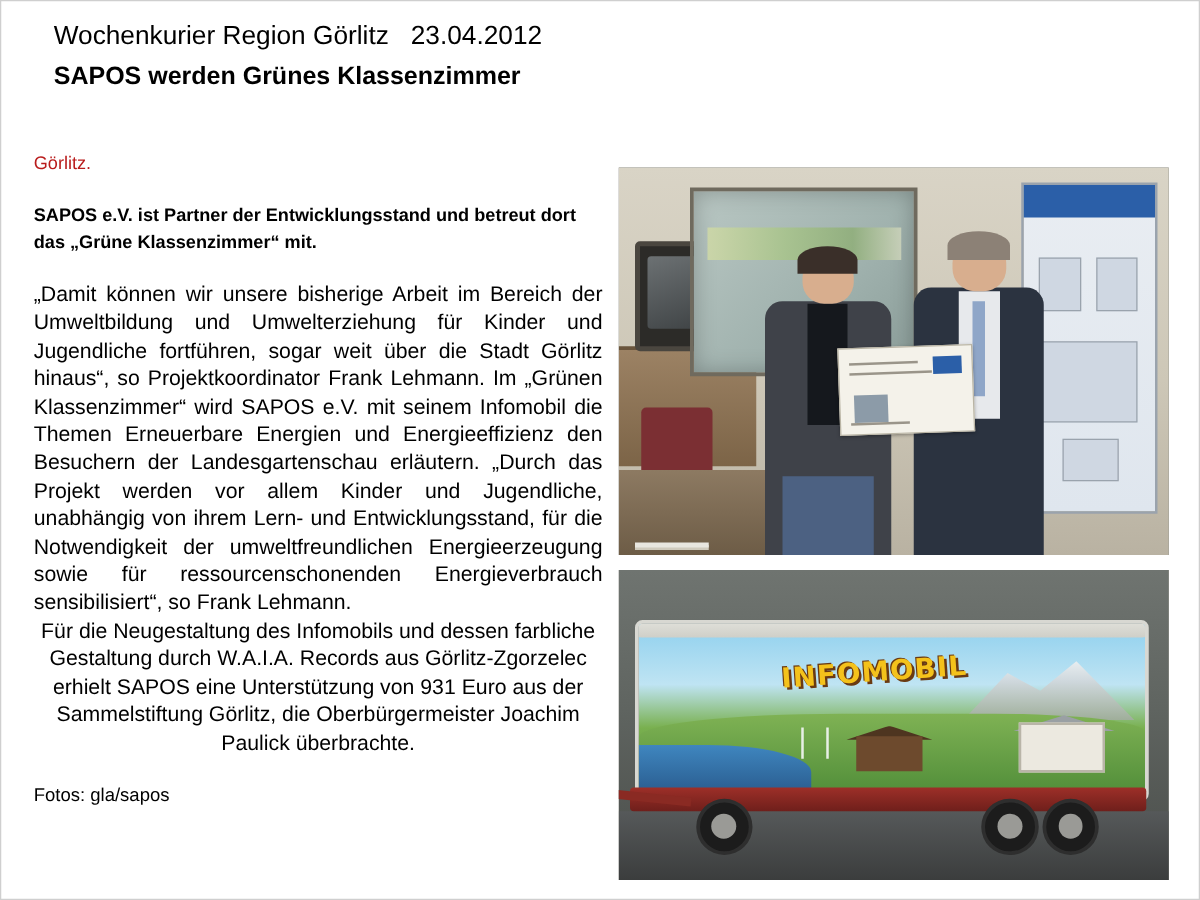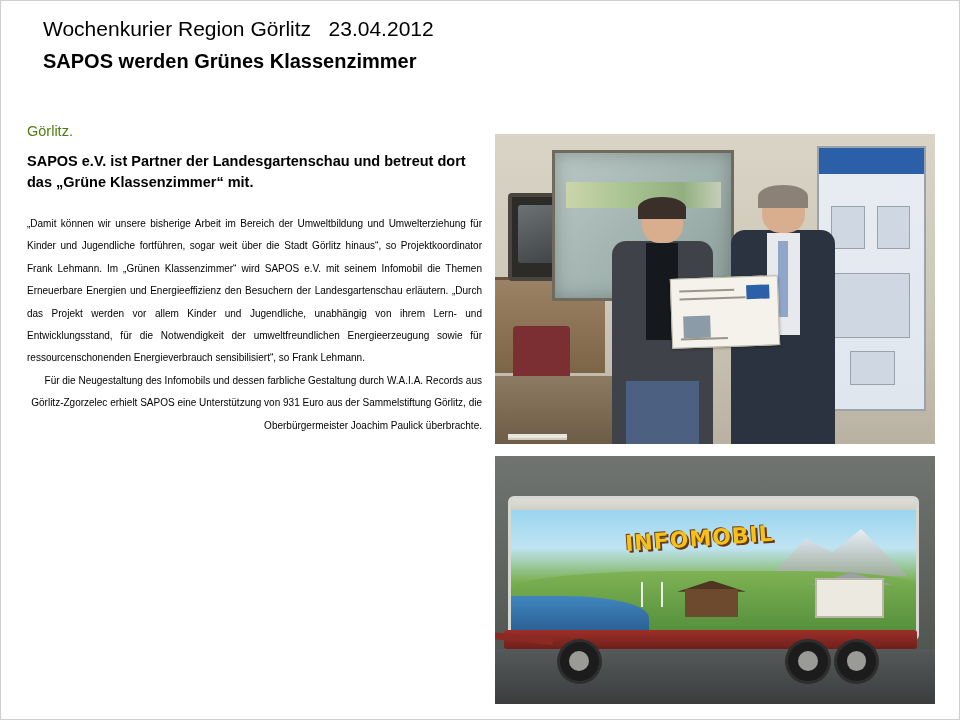--- a/index.html
+++ b/index.html
@@ -40,39 +40,39 @@
     margin-top: 6px;
     color: #000;
   }
   .col-left {
     position: absolute;
     left: 26px;
     top: 120px;
     width: 455px;
   }
   .dateline {
-    color: #4d7c0f;
+    color: #b91c1c;
     font-size: 14.5px;
     line-height: 20px;
-    margin-bottom: 10px;
+    margin-bottom: 22px;
   }
   .lead {
     font-size: 14.5px;
     line-height: 21px;
     font-weight: bold;
     margin-bottom: 20px;
   }
   .body-p {
-    font-size: 10px;
+    font-size: 17px;
     line-height: 22.4px;
     text-align: justify;
     margin: 0 0 0 0;
   }
   .body-p.second {
-    text-align: right;
+    text-align: center;
     margin-top: 0;
   }
   .credits {
     font-size: 14.8px;
     line-height: 22px;
     margin-top: 20px;
   }
 
   
   .photo {
@@ -286,23 +286,24 @@
 
 <div class="page">
 
   <div class="header">
     <div class="kicker">Wochenkurier Region Görlitz   23.04.2012</div>
     <div class="headline">SAPOS werden Grünes Klassenzimmer</div>
   </div>
 
   <div class="col-left">
     <div class="dateline">Görlitz.</div>
-    <div class="lead">SAPOS e.V. ist Partner der Landesgartenschau und betreut dort das „Grüne Klassenzimmer“ mit.</div>
+    <div class="lead">SAPOS e.V. ist Partner der Entwicklungsstand und betreut dort das „Grüne Klassenzimmer“ mit.</div>
     <p class="body-p">„Damit können wir unsere bisherige Arbeit im Bereich der Umweltbildung und Umwelterziehung für Kinder und Jugendliche fortführen, sogar  weit über die Stadt Görlitz hinaus“, so Projektkoordinator Frank Lehmann. Im „Grünen Klassenzimmer“ wird SAPOS e.V. mit seinem Infomobil die Themen Erneuerbare Energien und Energieeffizienz den Besuchern der Landesgartenschau erläutern. „Durch das Projekt werden vor allem Kinder und Jugendliche, unabhängig von ihrem Lern- und Entwicklungsstand, für die Notwendigkeit der umweltfreundlichen Energieerzeugung sowie für ressourcenschonenden Energieverbrauch sensibilisiert“, so Frank Lehmann.</p>
     <p class="body-p second">Für die Neugestaltung des Infomobils und dessen farbliche Gestaltung durch W.A.I.A. Records aus Görlitz-Zgorzelec erhielt SAPOS eine Unterstützung von 931 Euro aus der Sammelstiftung Görlitz, die Oberbürgermeister Joachim Paulick überbrachte.</p>
+    <div class="credits">Fotos: gla/sapos</div>
   </div>
 
   <div class="photo photo-top">
     <div class="room-wall"></div>
 
     <div class="cabinet"></div>
     <div class="tv">
       <div class="tv-screen"></div>
     </div>
 

